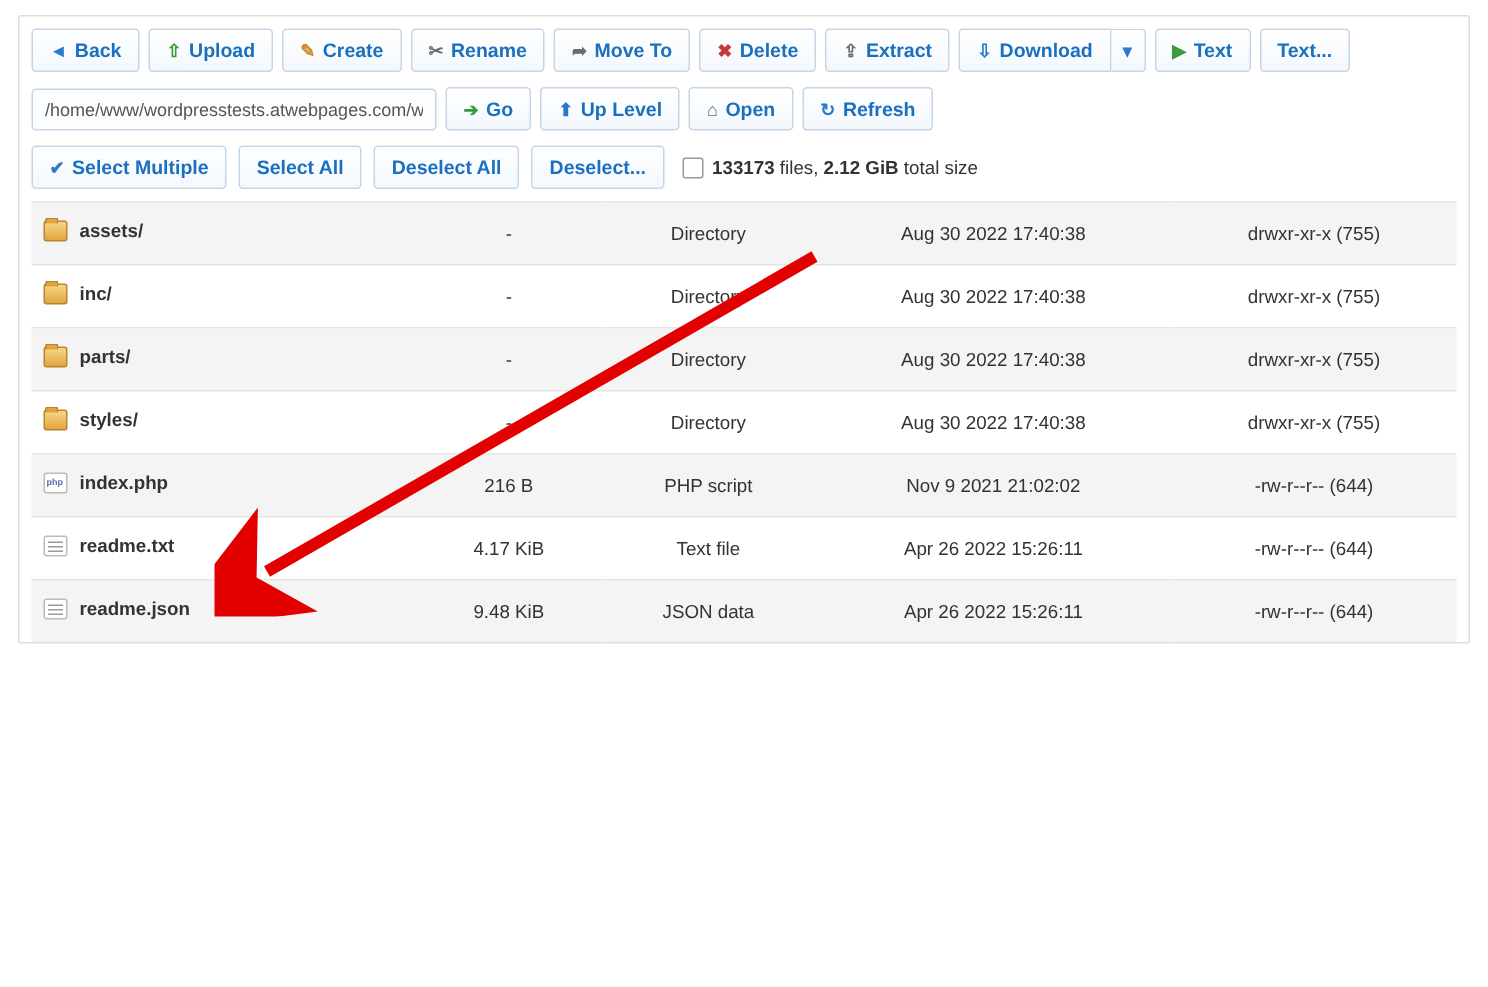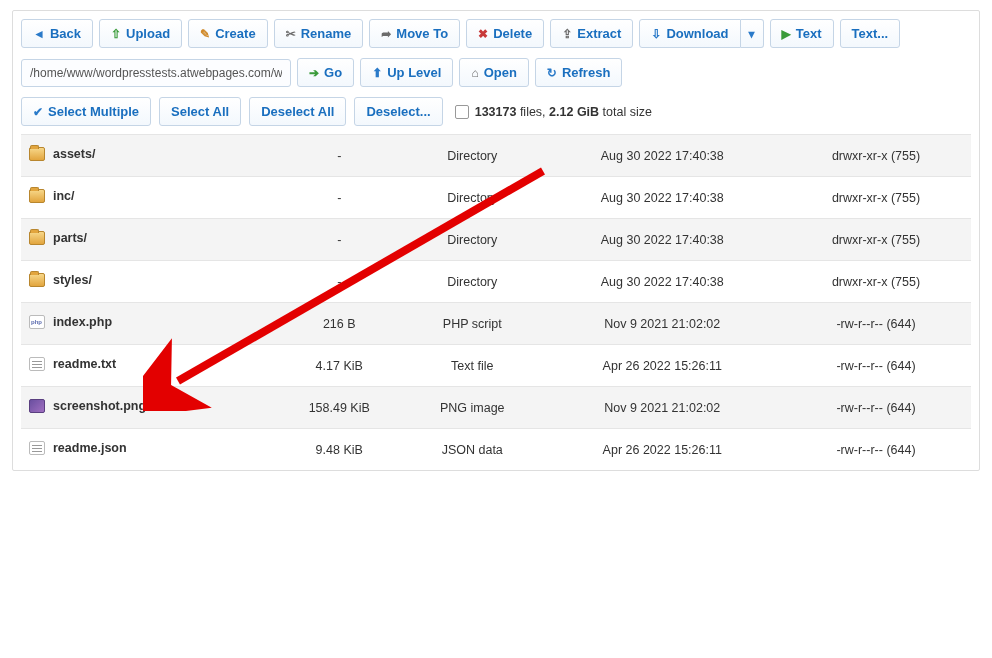--- a/index.html
+++ b/index.html
@@ -248,30 +248,20 @@
               <span class="icon-box icon-txt"></span>
               <span>readme.txt</span>
             </span></td>
           <td class="center" style="width:13%"><span>4.17 KiB</span></td>
           <td class="center" style="width:15%"><span>Text file</span></td>
           <td class="center" style="width:25%"><span>Apr 26 2022 15:26:11</span></td>
           <td class="center" style="width:20%"><span>-rw-r--r-- (644)</span></td>
         </tr>
         <tr class="row-item">
           <td class="name-cell"><span class="name-link">
-              <span class="icon-box icon-png"></span>
-              <span>screenshot.png</span>
-            </span></td>
-          <td class="center" style="width:13%"><span>158.49 KiB</span></td>
-          <td class="center" style="width:15%"><span>PNG image</span></td>
-          <td class="center" style="width:25%"><span>Nov 9 2021 21:02:02</span></td>
-          <td class="center" style="width:20%"><span>-rw-r--r-- (644)</span></td>
-        </tr>
-        <tr class="row-item">
-          <td class="name-cell"><span class="name-link">
               <span class="icon-box icon-json"></span>
               <span>readme.json</span>
             </span></td>
           <td class="center" style="width:13%"><span>9.48 KiB</span></td>
           <td class="center" style="width:15%"><span>JSON data</span></td>
           <td class="center" style="width:25%"><span>Apr 26 2022 15:26:11</span></td>
           <td class="center" style="width:20%"><span>-rw-r--r-- (644)</span></td>
         </tr>
       </tbody>
   </table>

